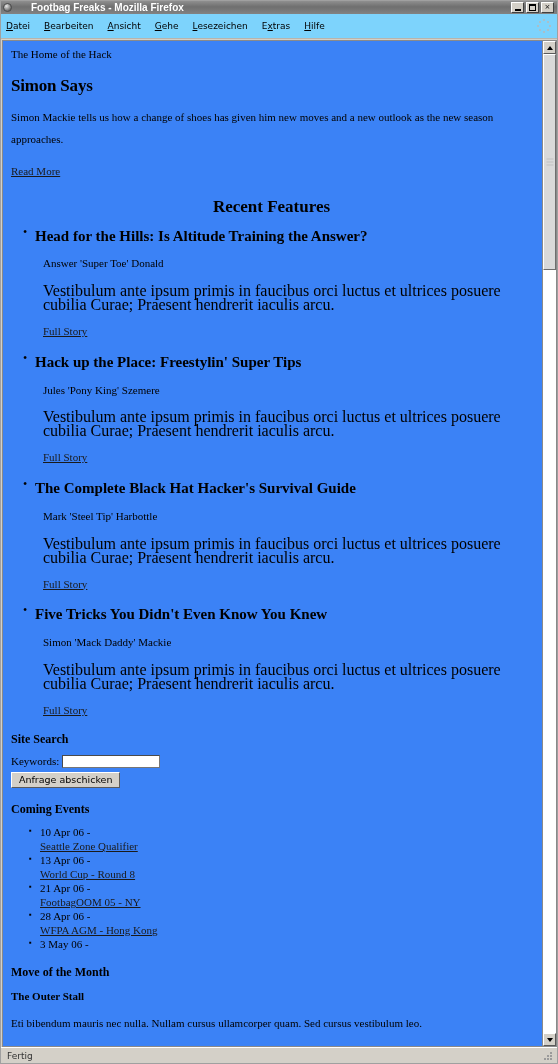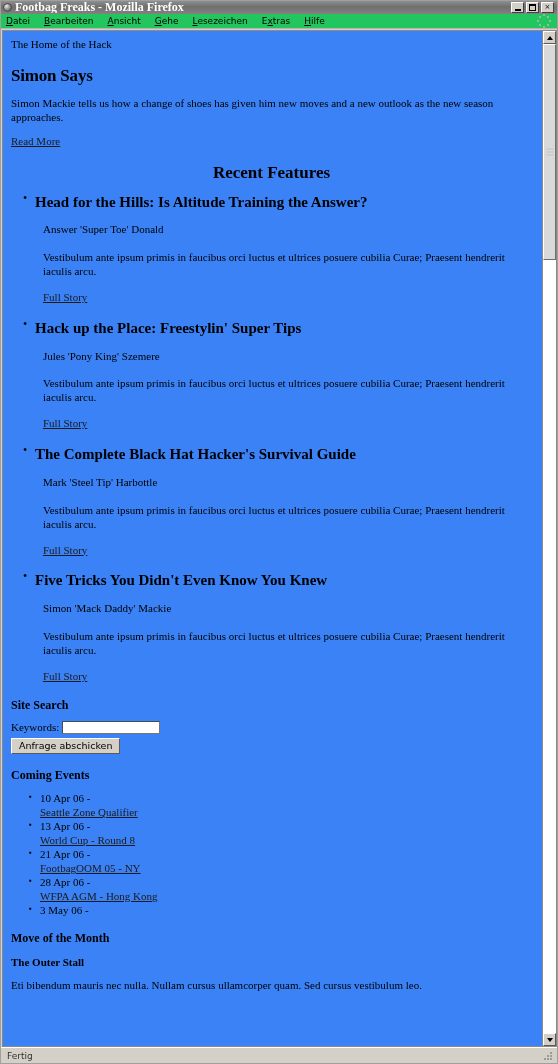--- a/index.html
+++ b/index.html
@@ -40,28 +40,29 @@
     height: 9px;
     border-radius: 50%;
     background: radial-gradient(circle at 35% 30%, #e8e8e8, #707070 70%);
     border: 1px solid #4a4a4a;
     box-sizing: border-box;
     margin-right: 3px;
     flex: none;
   }
   .title-text {
     color: #ffffff;
-    font-size: 12px;
+    font-size: 10px;
     font-weight: bold;
-    font-family: Liberation Serif, serif;
+    font-family: Liberation Sans, sans-serif;
     white-space: nowrap;
     letter-spacing: 0px;
     line-height: 11px;
     overflow: hidden;
     flex: 1;
+    margin-left: 16px;
   }
   .title-buttons {
     display: flex;
     gap: 2px;
     align-items: center;
     flex: none;
     margin-right: 2px;
   }
   .tbtn {
     width: 13px;
@@ -83,22 +84,22 @@
   }
   .tbtn .min-glyph {
     width: 6px; height: 2px; background: #000; margin-top: 4px;
   }
   .tbtn .max-glyph {
     width: 7px; height: 7px; border: 1px solid #000; border-top-width: 2px; box-sizing: border-box;
   }
 
   
   .menubar {
-    height: 15px;
-    background: #22c55e;
+    height: 25px;
+    background: #7dd3fc;
     display: flex;
     align-items: center;
     padding-left: 5px;
     box-sizing: border-box;
     flex: none;
     border-bottom: 1px solid #b8b4ac;
   }
   .menu-item {
     font-size: 9px;
     font-family: "DejaVu Sans", sans-serif;
@@ -298,21 +299,21 @@
   }
   h4.h-min {
     font-size: 11px;
     font-weight: bold;
     margin: 10px 0 8px 0;
     font-family: "Liberation Serif", serif;
   }
   p.body {
     margin: 0 0 10px 0;
     font-size: 11px;
-    line-height: 14px;
+    line-height: 22px;
   }
 
   ul.features {
     margin: 0;
     padding-left: 24px;
     list-style: none;
   }
   ul.features > li {
     position: relative;
     margin-bottom: 4px;
@@ -330,21 +331,21 @@
     font-weight: bold;
     margin: 0 0 12px 0;
     font-family: "Liberation Serif", serif;
   }
   .feat-author {
     font-size: 11px;
     margin: 0 0 13px 0;
     padding-left: 8px;
   }
   .feat-desc {
-    font-size: 11px;
+    font-size: 16px;
     margin: 0 0 13px 0;
     padding-left: 8px;
     line-height: 14px;
   }
   .feat-link {
     padding-left: 8px;
     margin: 0 0 14px 0;
   }
 
   

